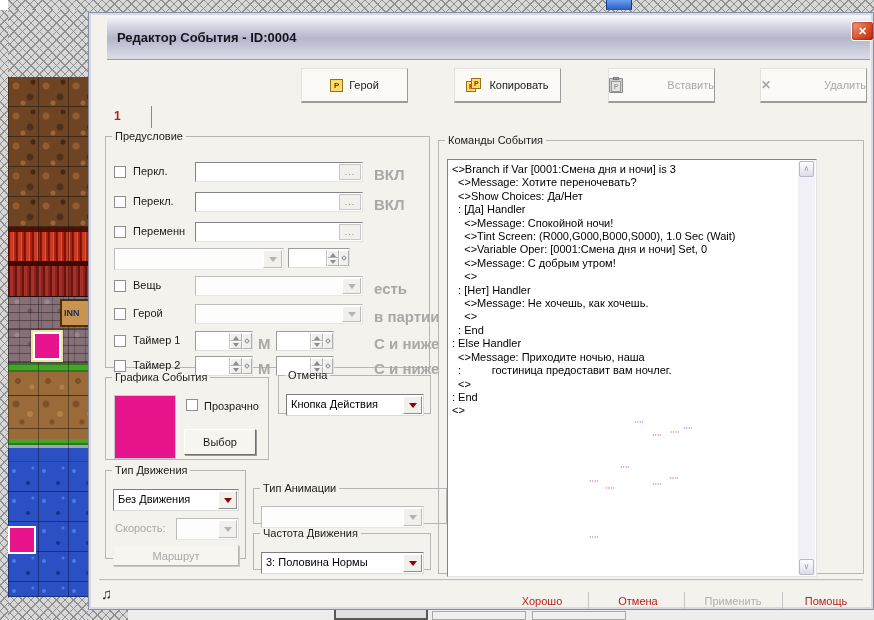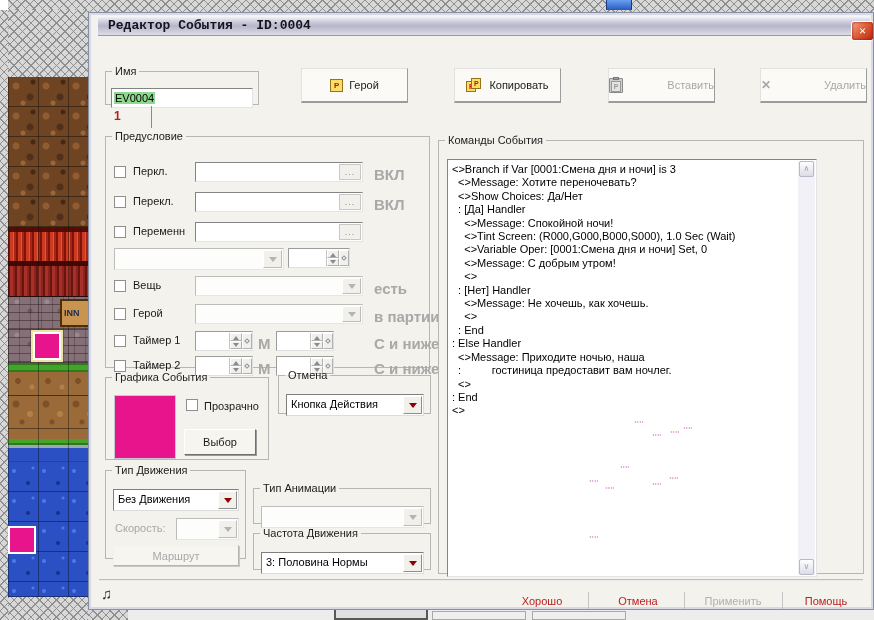--- a/index.html
+++ b/index.html
@@ -75,24 +75,24 @@
   .inn-sign { position:absolute; left:60px; top:289px; width:30px; height:28px; background:#c89450;
       border:2px solid #4a3008; color:#1a2a50; font-size:9px; font-weight:bold;
       display:flex; align-items:center; padding-left:2px; overflow:hidden; }
   .event-sq { position:absolute; width:28px; height:28px; background:#e8148c; border:2px solid #fff; }
   .event-sq.selected { left:33px; top:322px; outline:2px solid #ece4a0; }
   .event-sq.plain { left:8px; top:516px; }
 
   
   .dialog { position:absolute; left:88px; top:12px; width:786px; height:598px; z-index:10;
     background:#f3f2ec; border:1px solid #8890a0; box-shadow: inset 0 0 0 2px #d8d8e8; overflow:hidden; }
-  .titlebar { position:absolute; left:9px; top:3px; right:3px; height:20px;
+  .titlebar { position:absolute; left:18px; top:3px; right:3px; height:44px;
     background:linear-gradient(180deg,#f8f8fc 0,#d4d4e2 25%,#b6b6ca 52%,#c8c8da 75%,#dcdce8 100%);
     border-bottom:1px solid #9898ae; display:flex; align-items:center; padding-left:10px;
-    font-weight:bold; font-size:13px; color:#14141e;font-family:Liberation Mono, monospace; }
+    font-weight:bold; font-size:13px; color:#14141e; }
   .close-btn { position:absolute; top:5px; right:-4px; width:23px; height:20px;
     background:linear-gradient(135deg,#f4a890 0%, #e06038 45%, #b82812 100%);
     border:1px solid #fff; border-radius:3px; color:#fff; font-weight:bold; font-size:11px;
     text-align:center; line-height:18px; box-shadow: inset 0 0 3px #8a1000; }
 
   .grp { position:absolute; border:1px solid #b6b6b6; }
   .grp legend { margin-left:6px; padding:0 3px; font-size:11px; color:#1c1c1c; }
 
   .sunken { border:1px solid; border-color:#848484 #e4e4e4 #e4e4e4 #848484; background:#fff; }
   .tfield { position:absolute; height:20px; font-size:11px; line-height:17px; padding:1px 2px; }
@@ -219,26 +219,20 @@
 
 <div class="dialog">
 
   <div class="titlebar">
     <span>Редактор События - ID:0004</span>
     <div class="close-btn">
       <span>✕</span>
     </div>
   </div>
 
-  <fieldset class="grp" style="left:16px;top:52px;width:154px;height:40px">
-    <legend>Имя</legend>
-    <div class="tfield sunken" style="left:5px;top:11px;width:142px">
-      <span class="sel-green">EV0004</span>
-    </div>
-  </fieldset>
 
   <button class="tbtn" style="left:212px">
     <span class="ic-page">
         <b>P</b>
       </span>
     <span>Герой</span>
   </button>
   <button class="tbtn" style="left:365px">
     <span class="ic-copy">
       <span class="ic-page small back">
@@ -435,21 +429,21 @@
     </div>
     <span class="glabel gray" style="left:9px;top:46px">Скорость:</span>
     <div class="combo disabled" style="left:70px;top:42px;width:63px">
       <span class="combo-btn">
           <i class="arr"></i>
         </span>
     </div>
     <button class="btn3d disabled" style="left:7px;top:69px;width:126px;height:21px">Маршрут</button>
   </fieldset>
 
-  <fieldset class="grp" style="left:164px;top:469px;width:178px;height:42px">
+  <fieldset class="grp" style="left:164px;top:469px;width:194px;height:42px">
     <legend>Тип Анимации</legend>
     <div class="combo disabled" style="left:7px;top:12px;width:163px">
       <span class="combo-text"></span>
       <span class="combo-btn">
           <i class="arr"></i>
         </span>
     </div>
   </fieldset>
 
   <fieldset class="grp" style="left:164px;top:514px;width:178px;height:43px">

